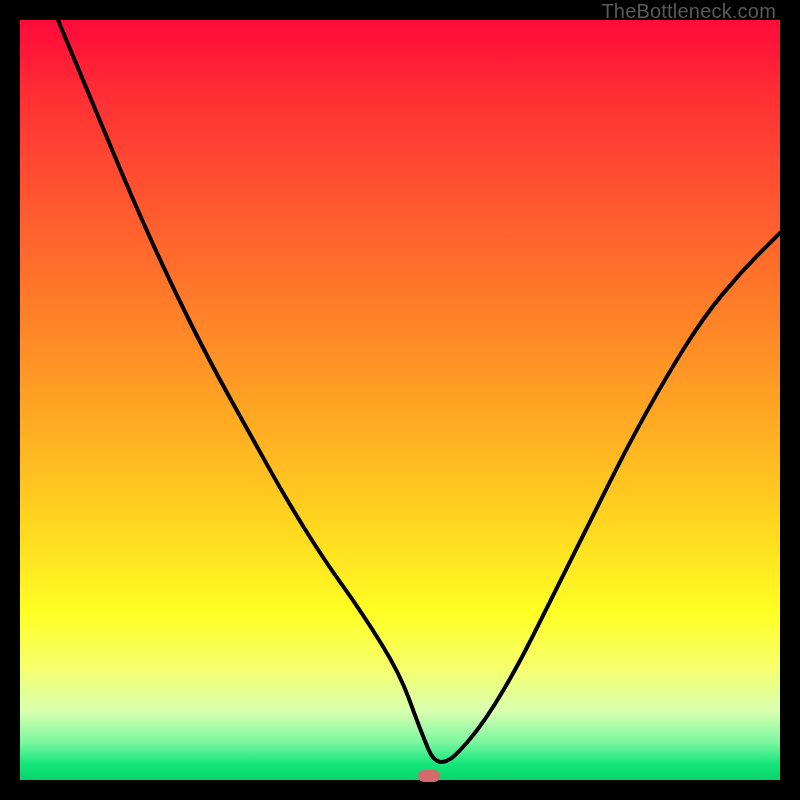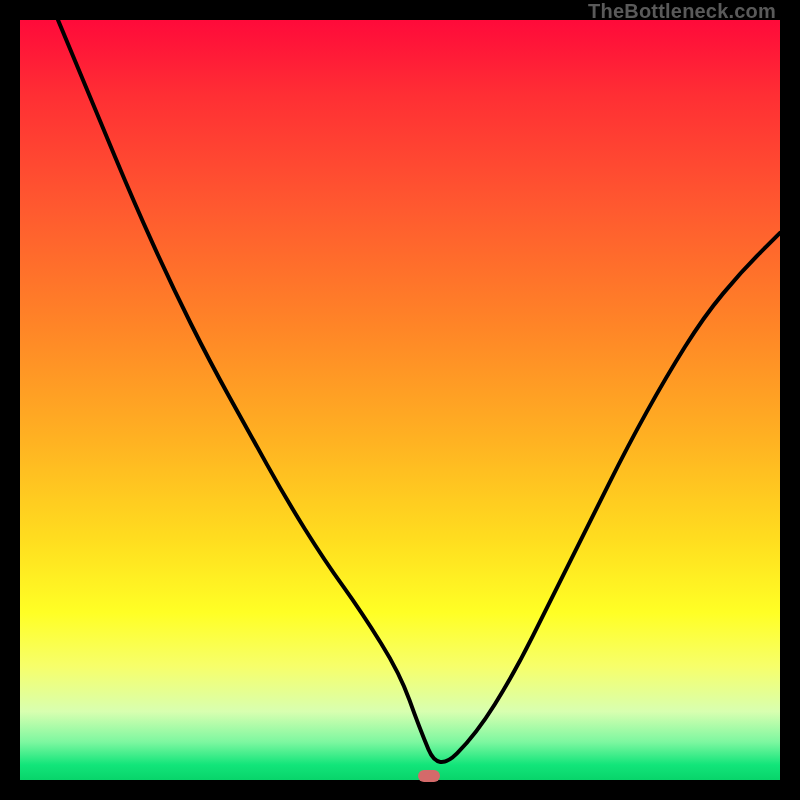--- a/index.html
+++ b/index.html
@@ -39,21 +39,21 @@
       #12e57a 98%,
       #08d46a 100%
     );
   }
   .watermark {
     position: absolute;
     top: 0px;
     right: 24px;
     color: #5a5a5a;
     font-size: 20px;
-    font-weight: 700;
+    font-weight: 400;
     letter-spacing: 0.2px;
     user-select: none;
   }
   svg.curve {
     position: absolute;
     left: 0;
     top: 0;
     width: 760px;
     height: 760px;
   }

